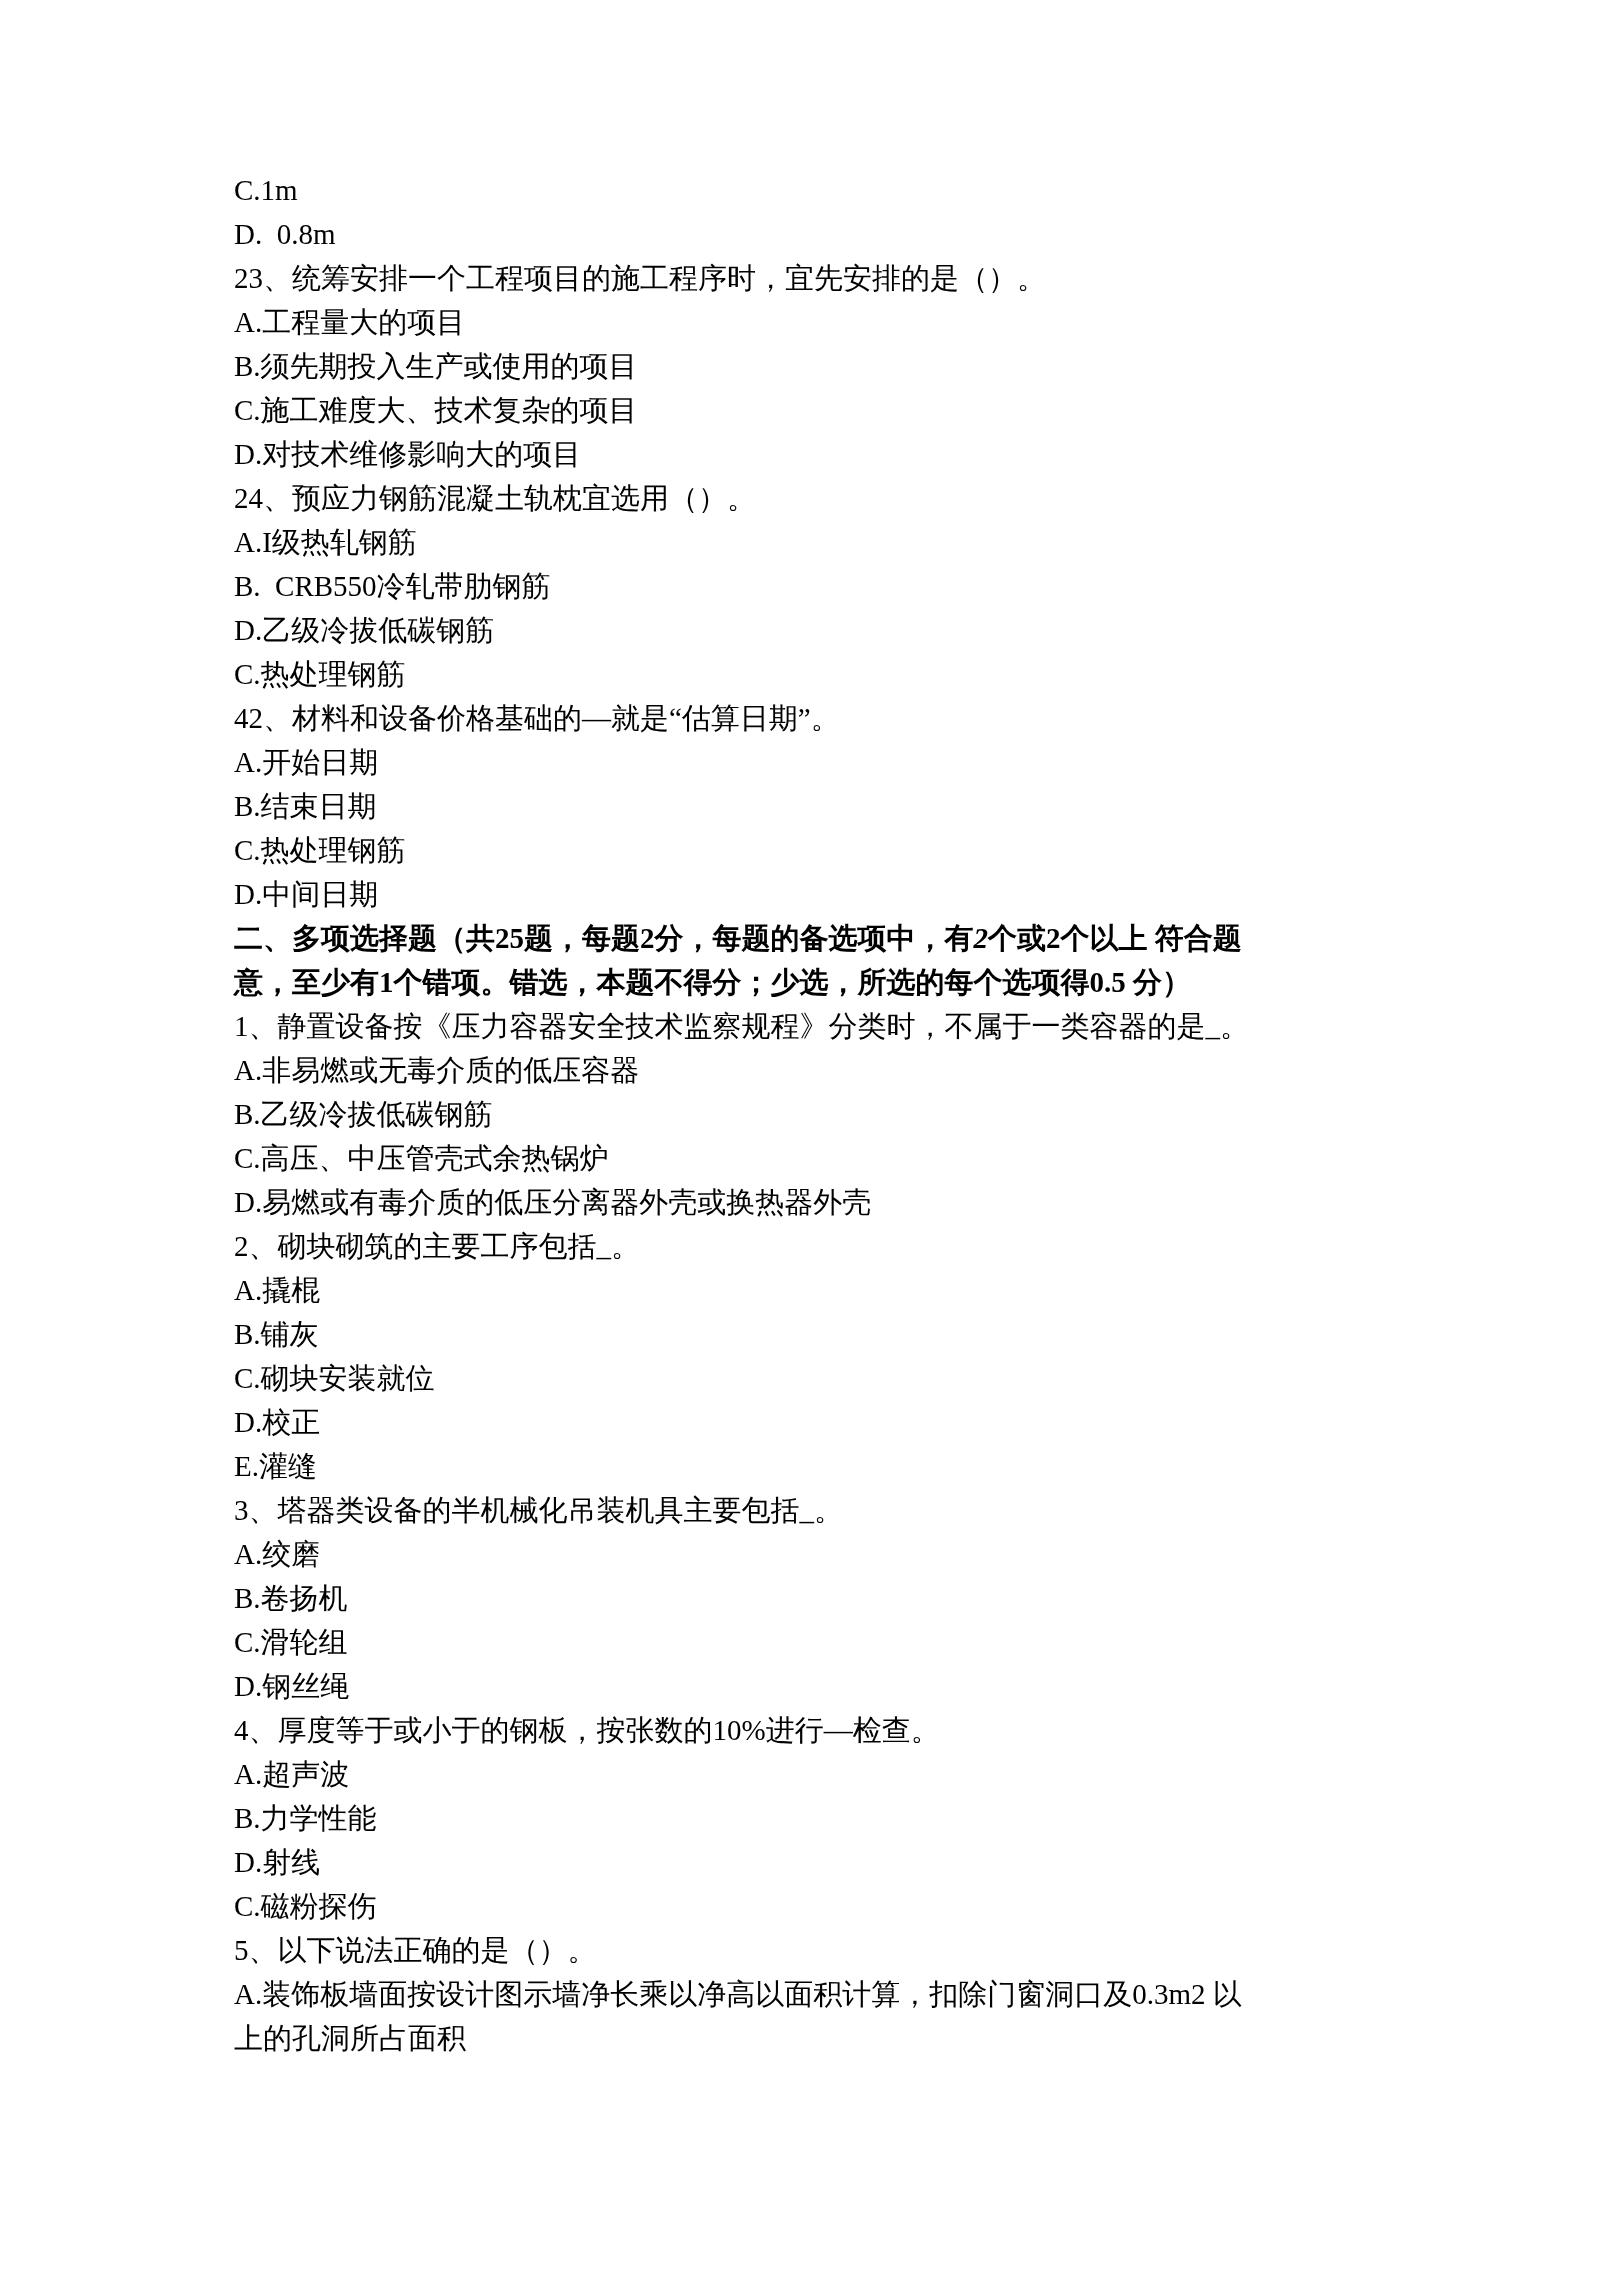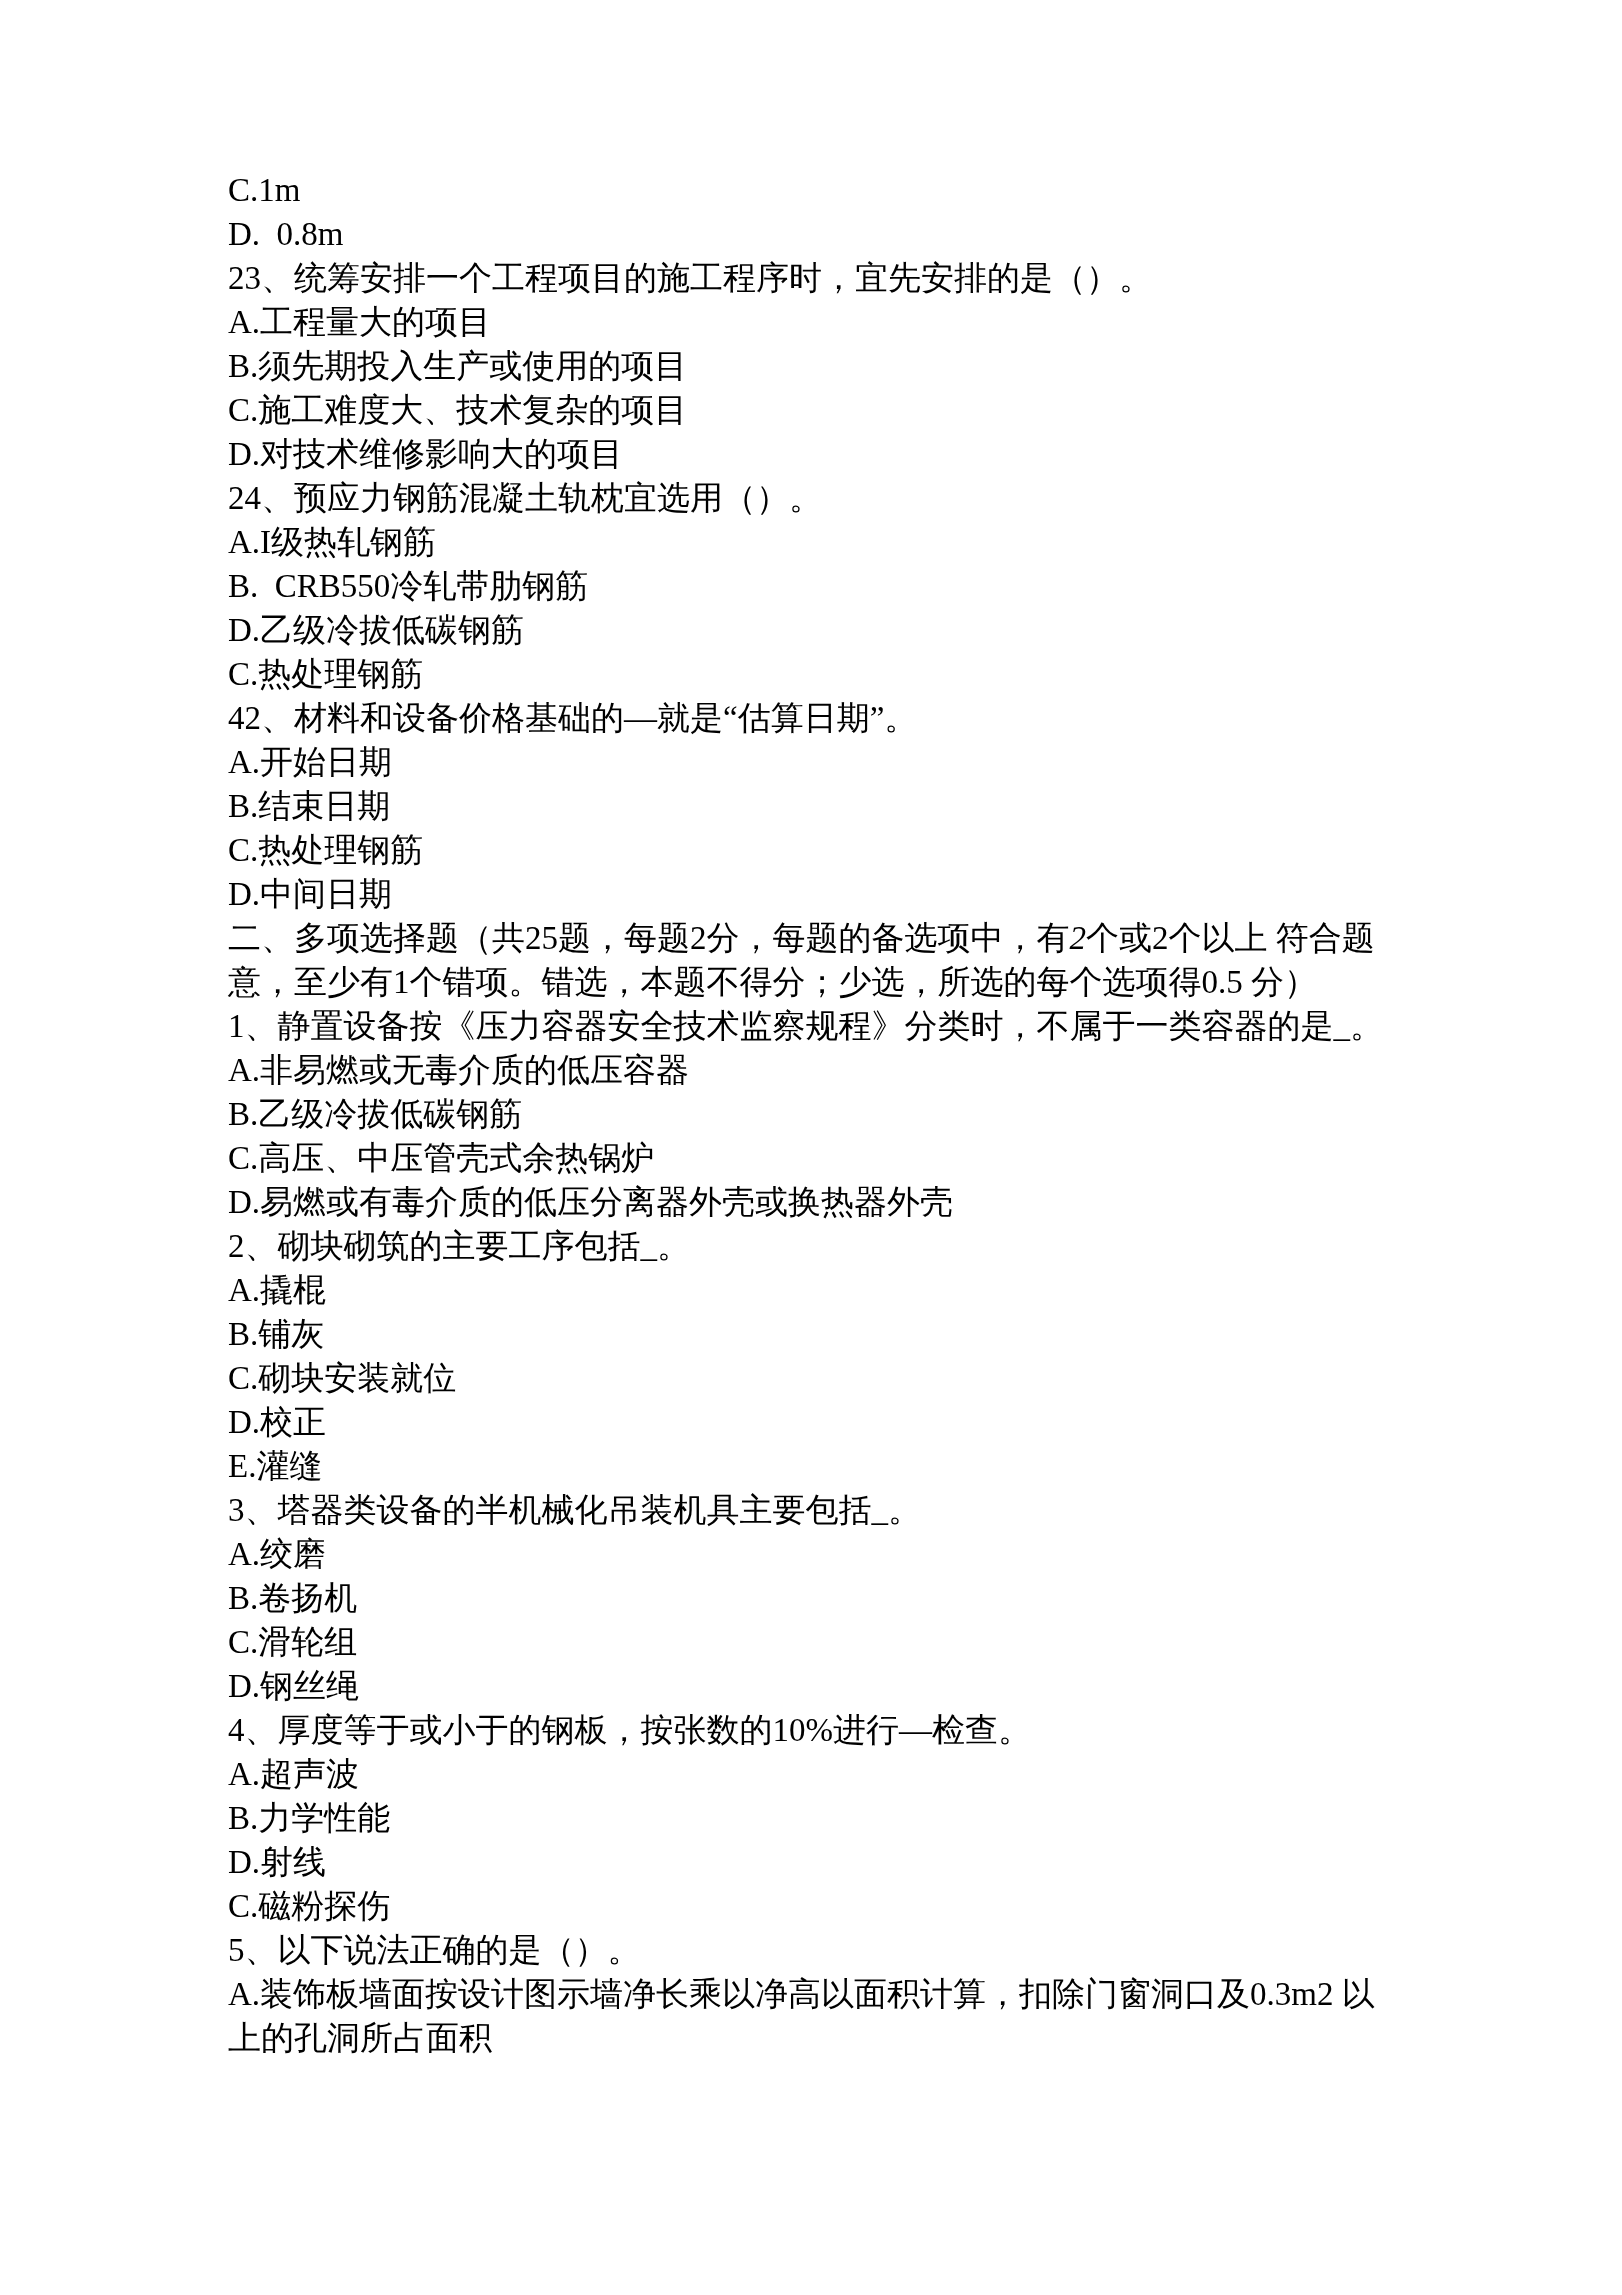--- a/index.html
+++ b/index.html
@@ -11,35 +11,35 @@
     position: relative;
     width: 1623px;
     height: 2295px;
     background: #ffffff;
     overflow: hidden;
     font-family: "Liberation Serif", "DejaVu Serif", serif;
     color: #000000;
   }
   .doc {
     position: absolute;
-    left: 228px;
+    left: 234px;
     top: 168px;
     width: 1180px;
-    font-size: 33px;
+    font-size: 29px;
     line-height: 44px;
   }
   .line {
     height: 44px;
     white-space: pre;   
   }
   .line.bold {
     font-weight: bold;
   }
   .run-i { font-style: italic; }
-  .run-b { font-weight: normal; }
+  .run-b { font-weight: bold; }
 </style>
 </head>
 <body>
 
 <div class="page">
   <div class="doc">
       <div class="line"><span class="">C.1m</span></div>
       <div class="line"><span class="">D.  0.8m</span></div>
       <div class="line"><span class="">23、统筹安排一个工程项目的施工程序时，宜先安排的是（）。</span></div>
       <div class="line"><span class="">A.工程量大的项目</span></div>

